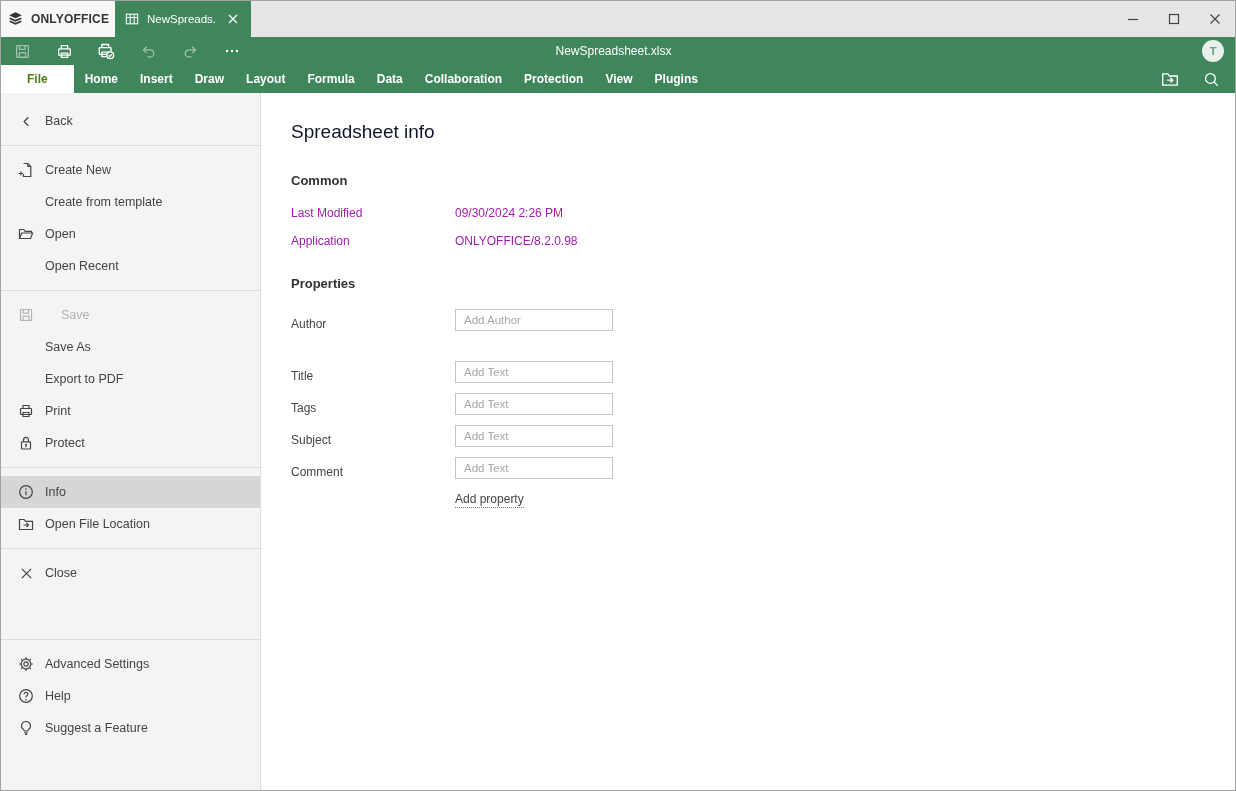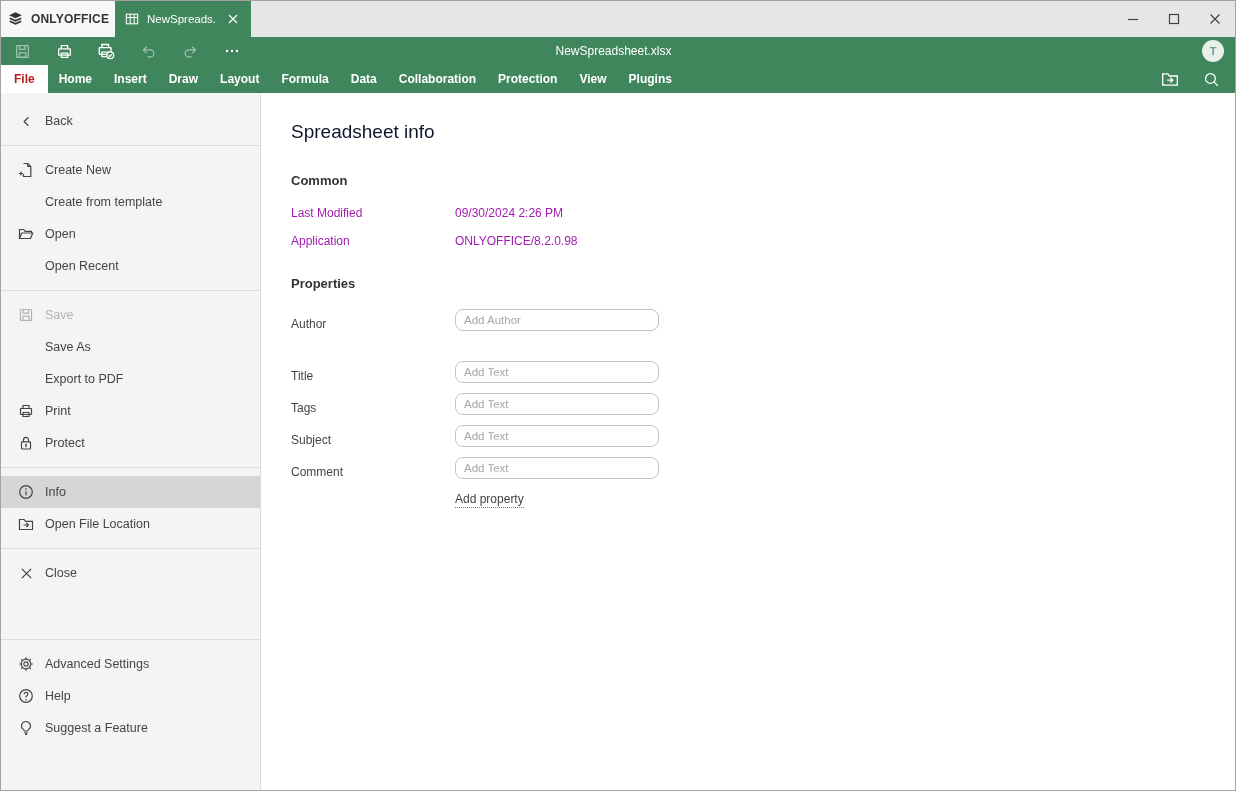--- a/index.html
+++ b/index.html
@@ -21,46 +21,46 @@
   .toolbar { height:28px; background:#40865c; position:relative; display:flex; align-items:center; flex:0 0 auto; }
   .quick-icons { display:flex; align-items:center; gap:24px; padding-left:12px; color:#fff; }
   .tool-btn { width:18px; height:18px; display:flex; align-items:center; justify-content:center; cursor:pointer; color:#fff; }
   .dimmed { opacity:.5; }
   .doc-title { position:absolute; left:0; right:9px; text-align:center; color:#fff; font-size:12px; pointer-events:none; }
   .avatar { position:absolute; right:11px; top:3px; width:22px; height:22px; border-radius:50%; background:rgba(255,255,255,.88); color:#6e9e85; font-size:11px; font-weight:bold; display:flex; align-items:center; justify-content:center; cursor:pointer; }
 
   
   .menubar { height:28px; background:#40865c; display:flex; align-items:stretch; flex:0 0 auto; }
   .menu-tab { display:flex; align-items:center; padding:0 11px; color:#fff; font-size:12px; font-weight:bold; cursor:pointer; white-space:nowrap; }
-  .menu-tab.active { background:#fff; color:#b91c1c; padding:0 13px; }
+  .menu-tab.active { background:#fff; color:#4d7c0f; padding:0 26px; }
   .menubar-right { margin-left:auto; display:flex; align-items:center; gap:24px; padding-right:15px; color:#fff; }
 
   
   .body { flex:1; display:flex; min-height:0; }
   .sidebar { width:260px; background:#f4f4f4; border-right:1px solid #dcdcdc; flex:0 0 auto; display:flex; flex-direction:column; font-size:12.5px; color:#444; }
   .sb-group { padding:8px 0; }
   .sb-group + .sb-group { border-top:1px solid #dcdcdc; }
   .sb-group.first { padding-top:12px; }
   .sb-group.close-group { padding-bottom:50px; }
   .sb-item { height:32px; display:flex; align-items:center; padding-left:16px; cursor:pointer; }
   .sb-item .sb-icon { width:18px; height:18px; margin-right:10px; display:flex; align-items:center; justify-content:center; color:#444; flex:0 0 auto; }
   .sb-item.no-icon { padding-left:44px; }
   .sb-item.selected { background:#d6d6d6; }
-  .sb-item.disabled { color:#b3b3b3; cursor:default; }
+  .sb-item.disabled { color:#b3b3b3; cursor:default;gap:16px; }
   .sb-item.disabled .sb-icon { color:#b3b3b3; }
 
   .content { flex:1; background:#fff; padding:28px 0 0 30px; overflow:auto; }
   .page-title { font-size:19px; color:#0f172a; margin-bottom:30px; }
   .section-heading { font-size:13px; font-weight:bold; color:#333; margin-bottom:18px; }
   .common-section { margin-bottom:28px; }
   .info-row { display:flex; align-items:center; margin-bottom:14px; font-size:12px; color:#a21caf; }
   .info-row .lbl { width:164px; flex:0 0 auto; }
   .prop-row { display:flex; align-items:flex-end; margin-bottom:10px; font-size:12px; color:#444; }
   .prop-row .lbl { width:164px; flex:0 0 auto; }
-  .prop-row input { width:204px; height:22px; border:1px solid #c4c4c4; border-radius:8px; padding:0 8px; font-size:11.5px; color:#444; font-family:"Liberation Sans", sans-serif; outline:none; background:#fff; }
+  .prop-row input { width:158px; height:22px; border:1px solid #c4c4c4; border-radius:0; padding:0 8px; font-size:11.5px; color:#444; font-family:"Liberation Sans", sans-serif; outline:none; background:#fff; }
   .prop-row input::placeholder { color:#a6a6a6; }
   .prop-row.author-row { margin-bottom:30px; }
   .add-property-row { margin-left:164px; }
   .add-property { font-size:12px; color:#444; border-bottom:1px dotted #777; cursor:pointer; display:inline-block; padding-bottom:1px; }
 
   svg { display:block; }
 </style>
 </head>
 <body>
 

